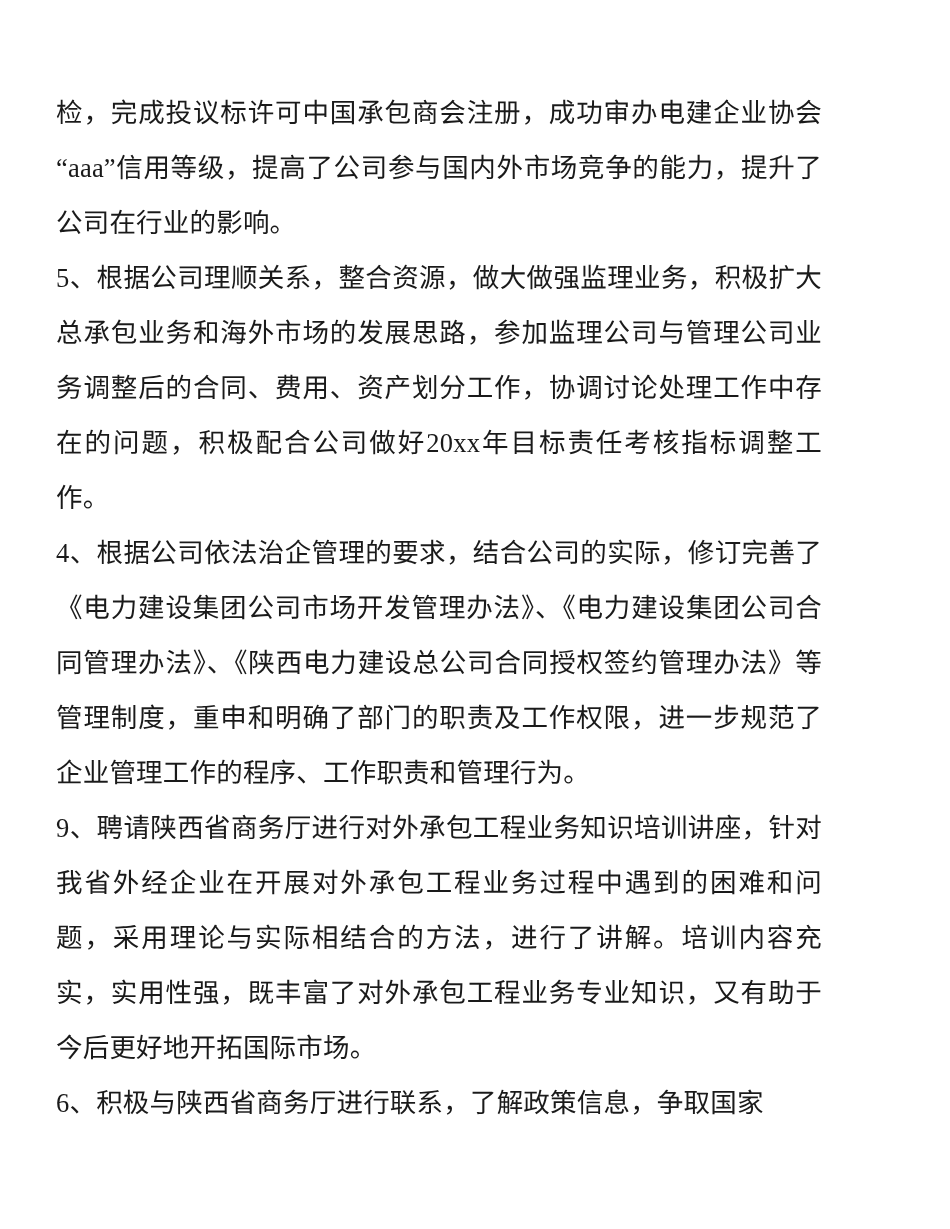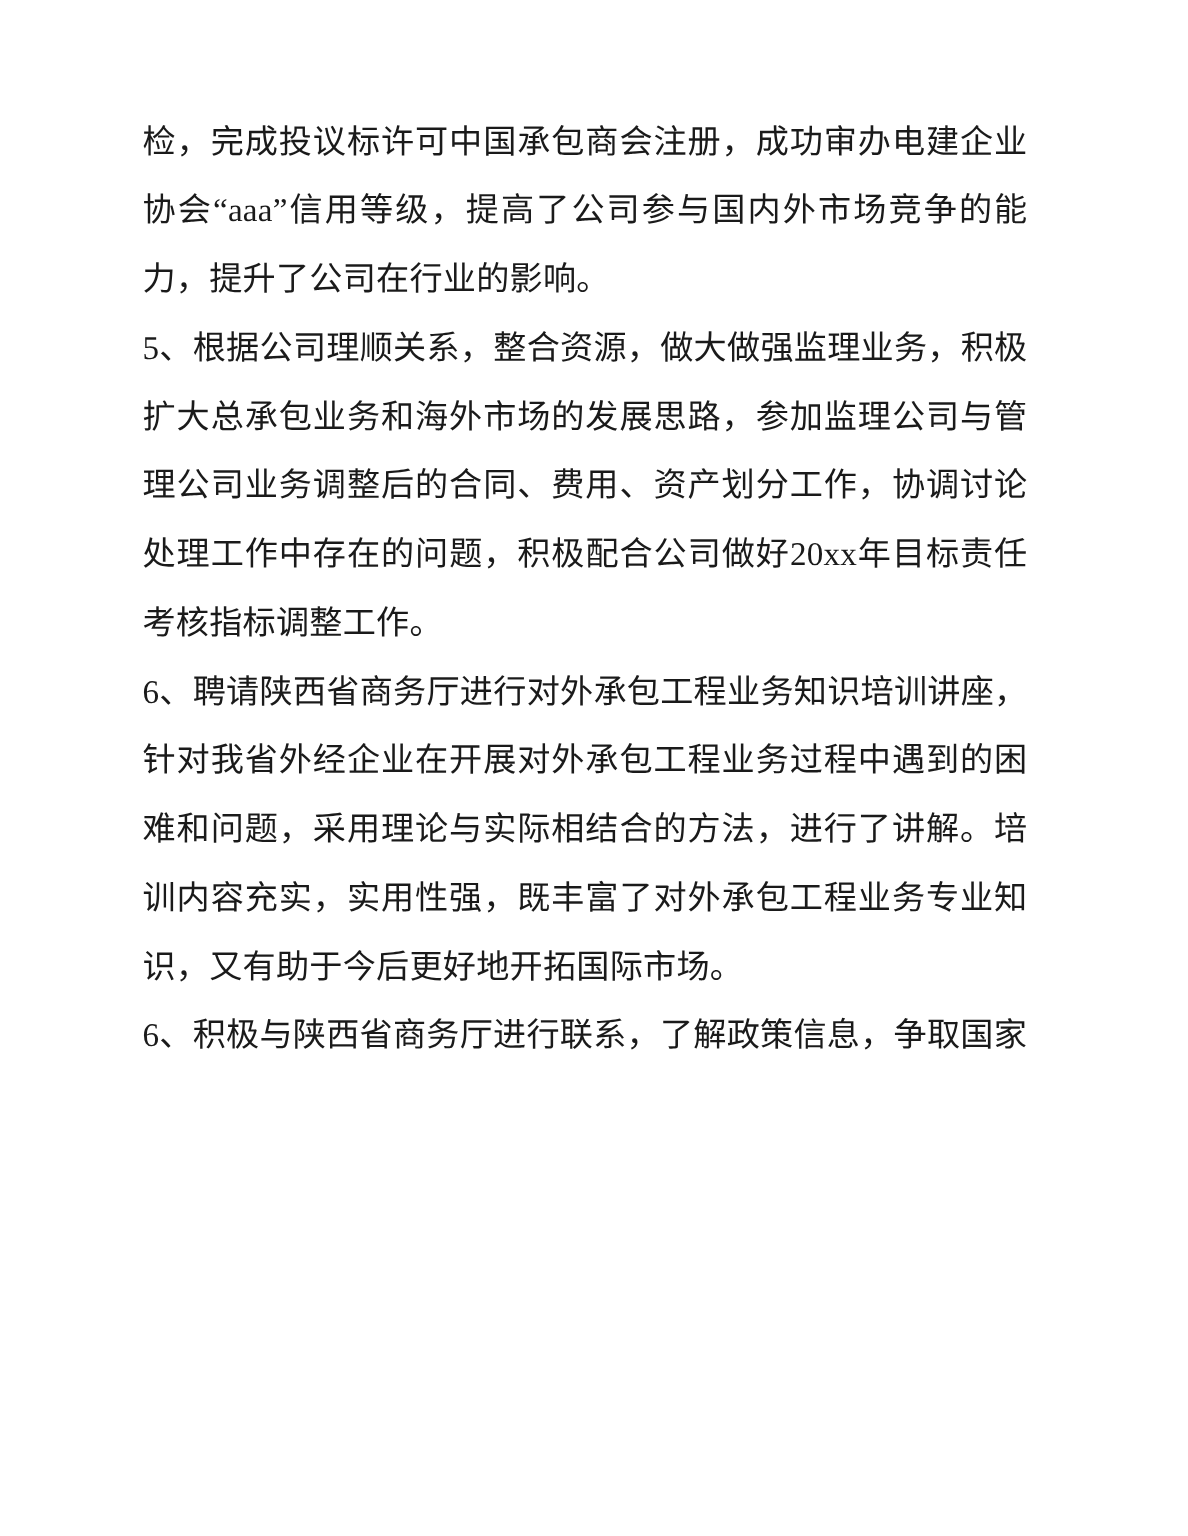--- a/index.html
+++ b/index.html
@@ -14,21 +14,21 @@
     font-family: "Liberation Serif", "DejaVu Serif", serif;
     color: #1a1a1a;
     overflow: hidden;
   }
   .page {
     position: relative;
     width: 950px;
     height: 1229px;
     background: #ffffff;
     box-sizing: border-box;
-    padding: 86px 128px 40px 114px;
+    padding: 86px 128px 40px 56px;
   }
   .doc-body {
     font-size: 26.5px;
     line-height: 55px;
     text-align: justify;
     text-justify: inter-ideograph;
     letter-spacing: 0.2px;
   }
   .para {
     margin: 0 0 0 0;
@@ -43,16 +43,17 @@
     -webkit-font-smoothing: antialiased;
   }
 </style>
 </head>
 <body>
 
 <div class="page">
   <div class="doc-body">
     <p class="para">检，完成投议标许可中国承包商会注册，成功审办电建企业协会“aaa”信用等级，提高了公司参与国内外市场竞争的能力，提升了公司在行业的影响。</p>
     <p class="para">5、根据公司理顺关系，整合资源，做大做强监理业务，积极扩大总承包业务和海外市场的发展思路，参加监理公司与管理公司业务调整后的合同、费用、资产划分工作，协调讨论处理工作中存在的问题，积极配合公司做好20xx年目标责任考核指标调整工作。</p>
-    <p class="para">6、聘请陕西省商务厅进行对外承包工程业务知识培训讲座，针对我省外经企业在开展对外承包工程业务过程中遇到的困难和问题，采用理论与实际相结合的方法，进行了讲解。培训内容充实，实用性强，既丰富了对外承包工程业务专业知识，又有助于今后更好地开拓国际市场。</p>
+    <p class="para">4、根据公司依法治企管理的要求，结合公司的实际，修订完善了《电力建设集团公司市场开发管理办法》、《电力建设集团公司合同管理办法》、《陕西电力建设总公司合同授权签约管理办法》等管理制度，重申和明确了部门的职责及工作权限，进一步规范了企业管理工作的程序、工作职责和管理行为。</p>
+    <p class="para">9、聘请陕西省商务厅进行对外承包工程业务知识培训讲座，针对我省外经企业在开展对外承包工程业务过程中遇到的困难和问题，采用理论与实际相结合的方法，进行了讲解。培训内容充实，实用性强，既丰富了对外承包工程业务专业知识，又有助于今后更好地开拓国际市场。</p>
     <p class="para">6、积极与陕西省商务厅进行联系，了解政策信息，争取国家</p>
   </div>
 </div>
 
 </body></html>

